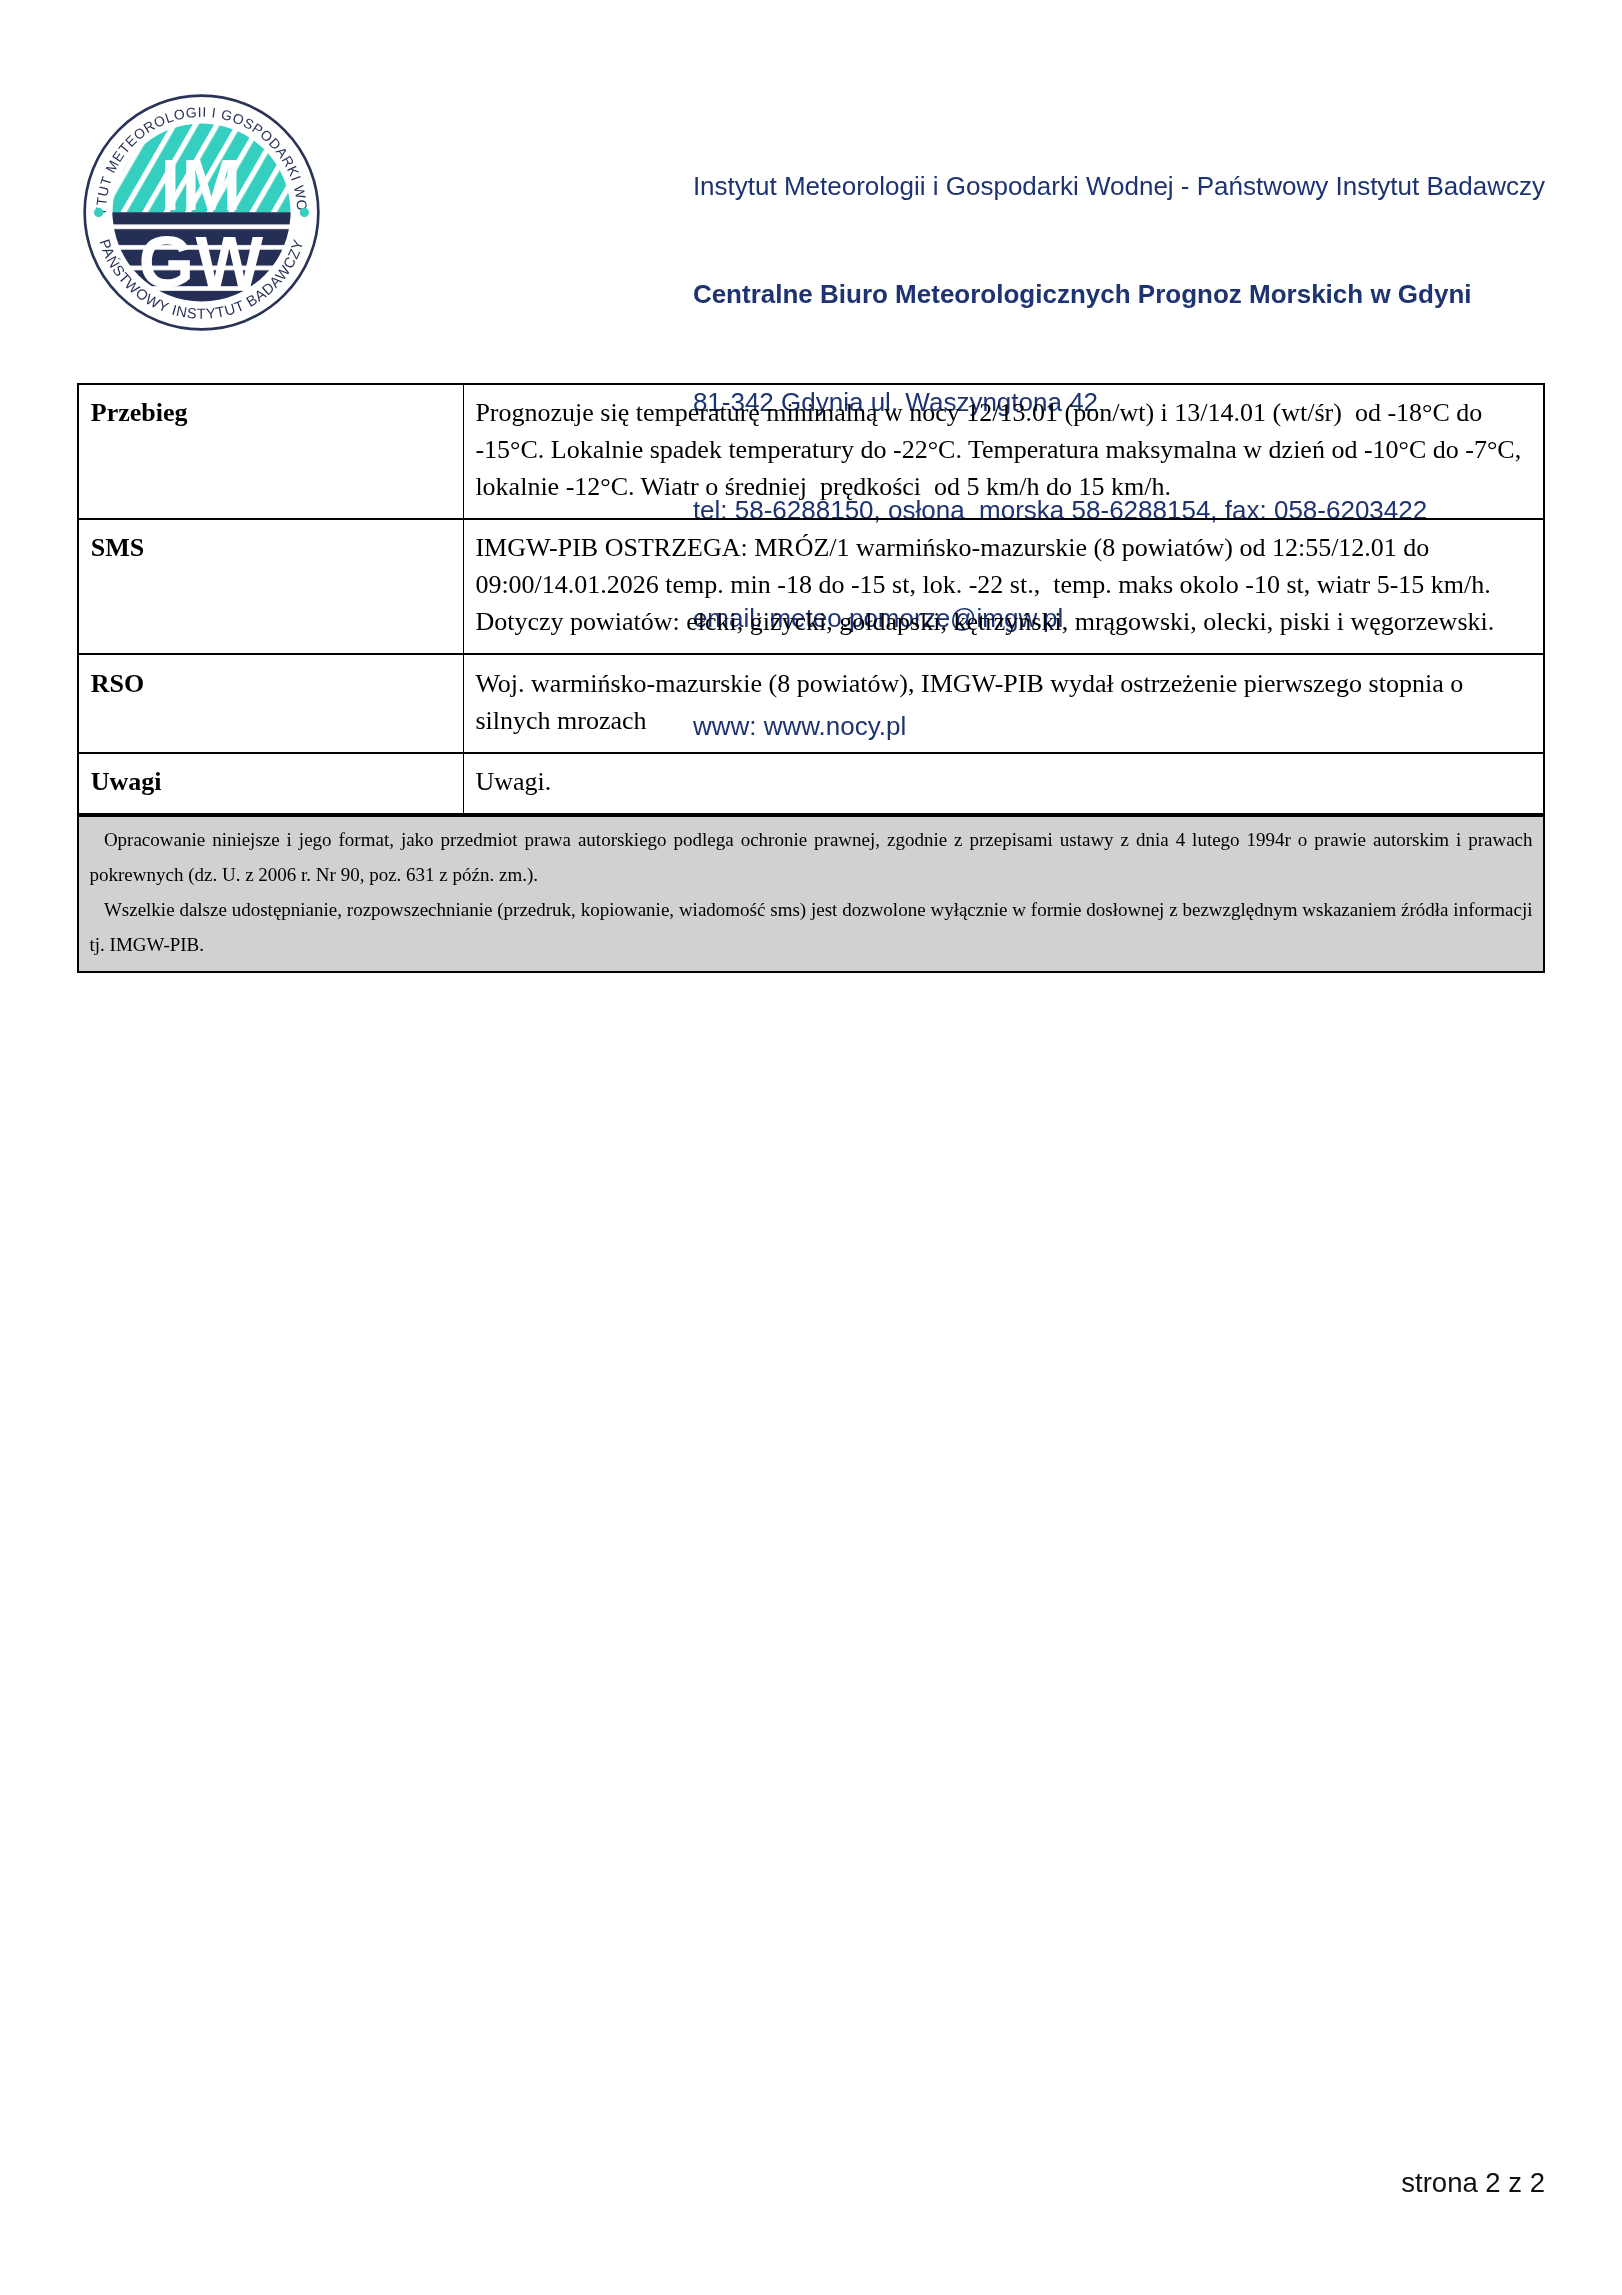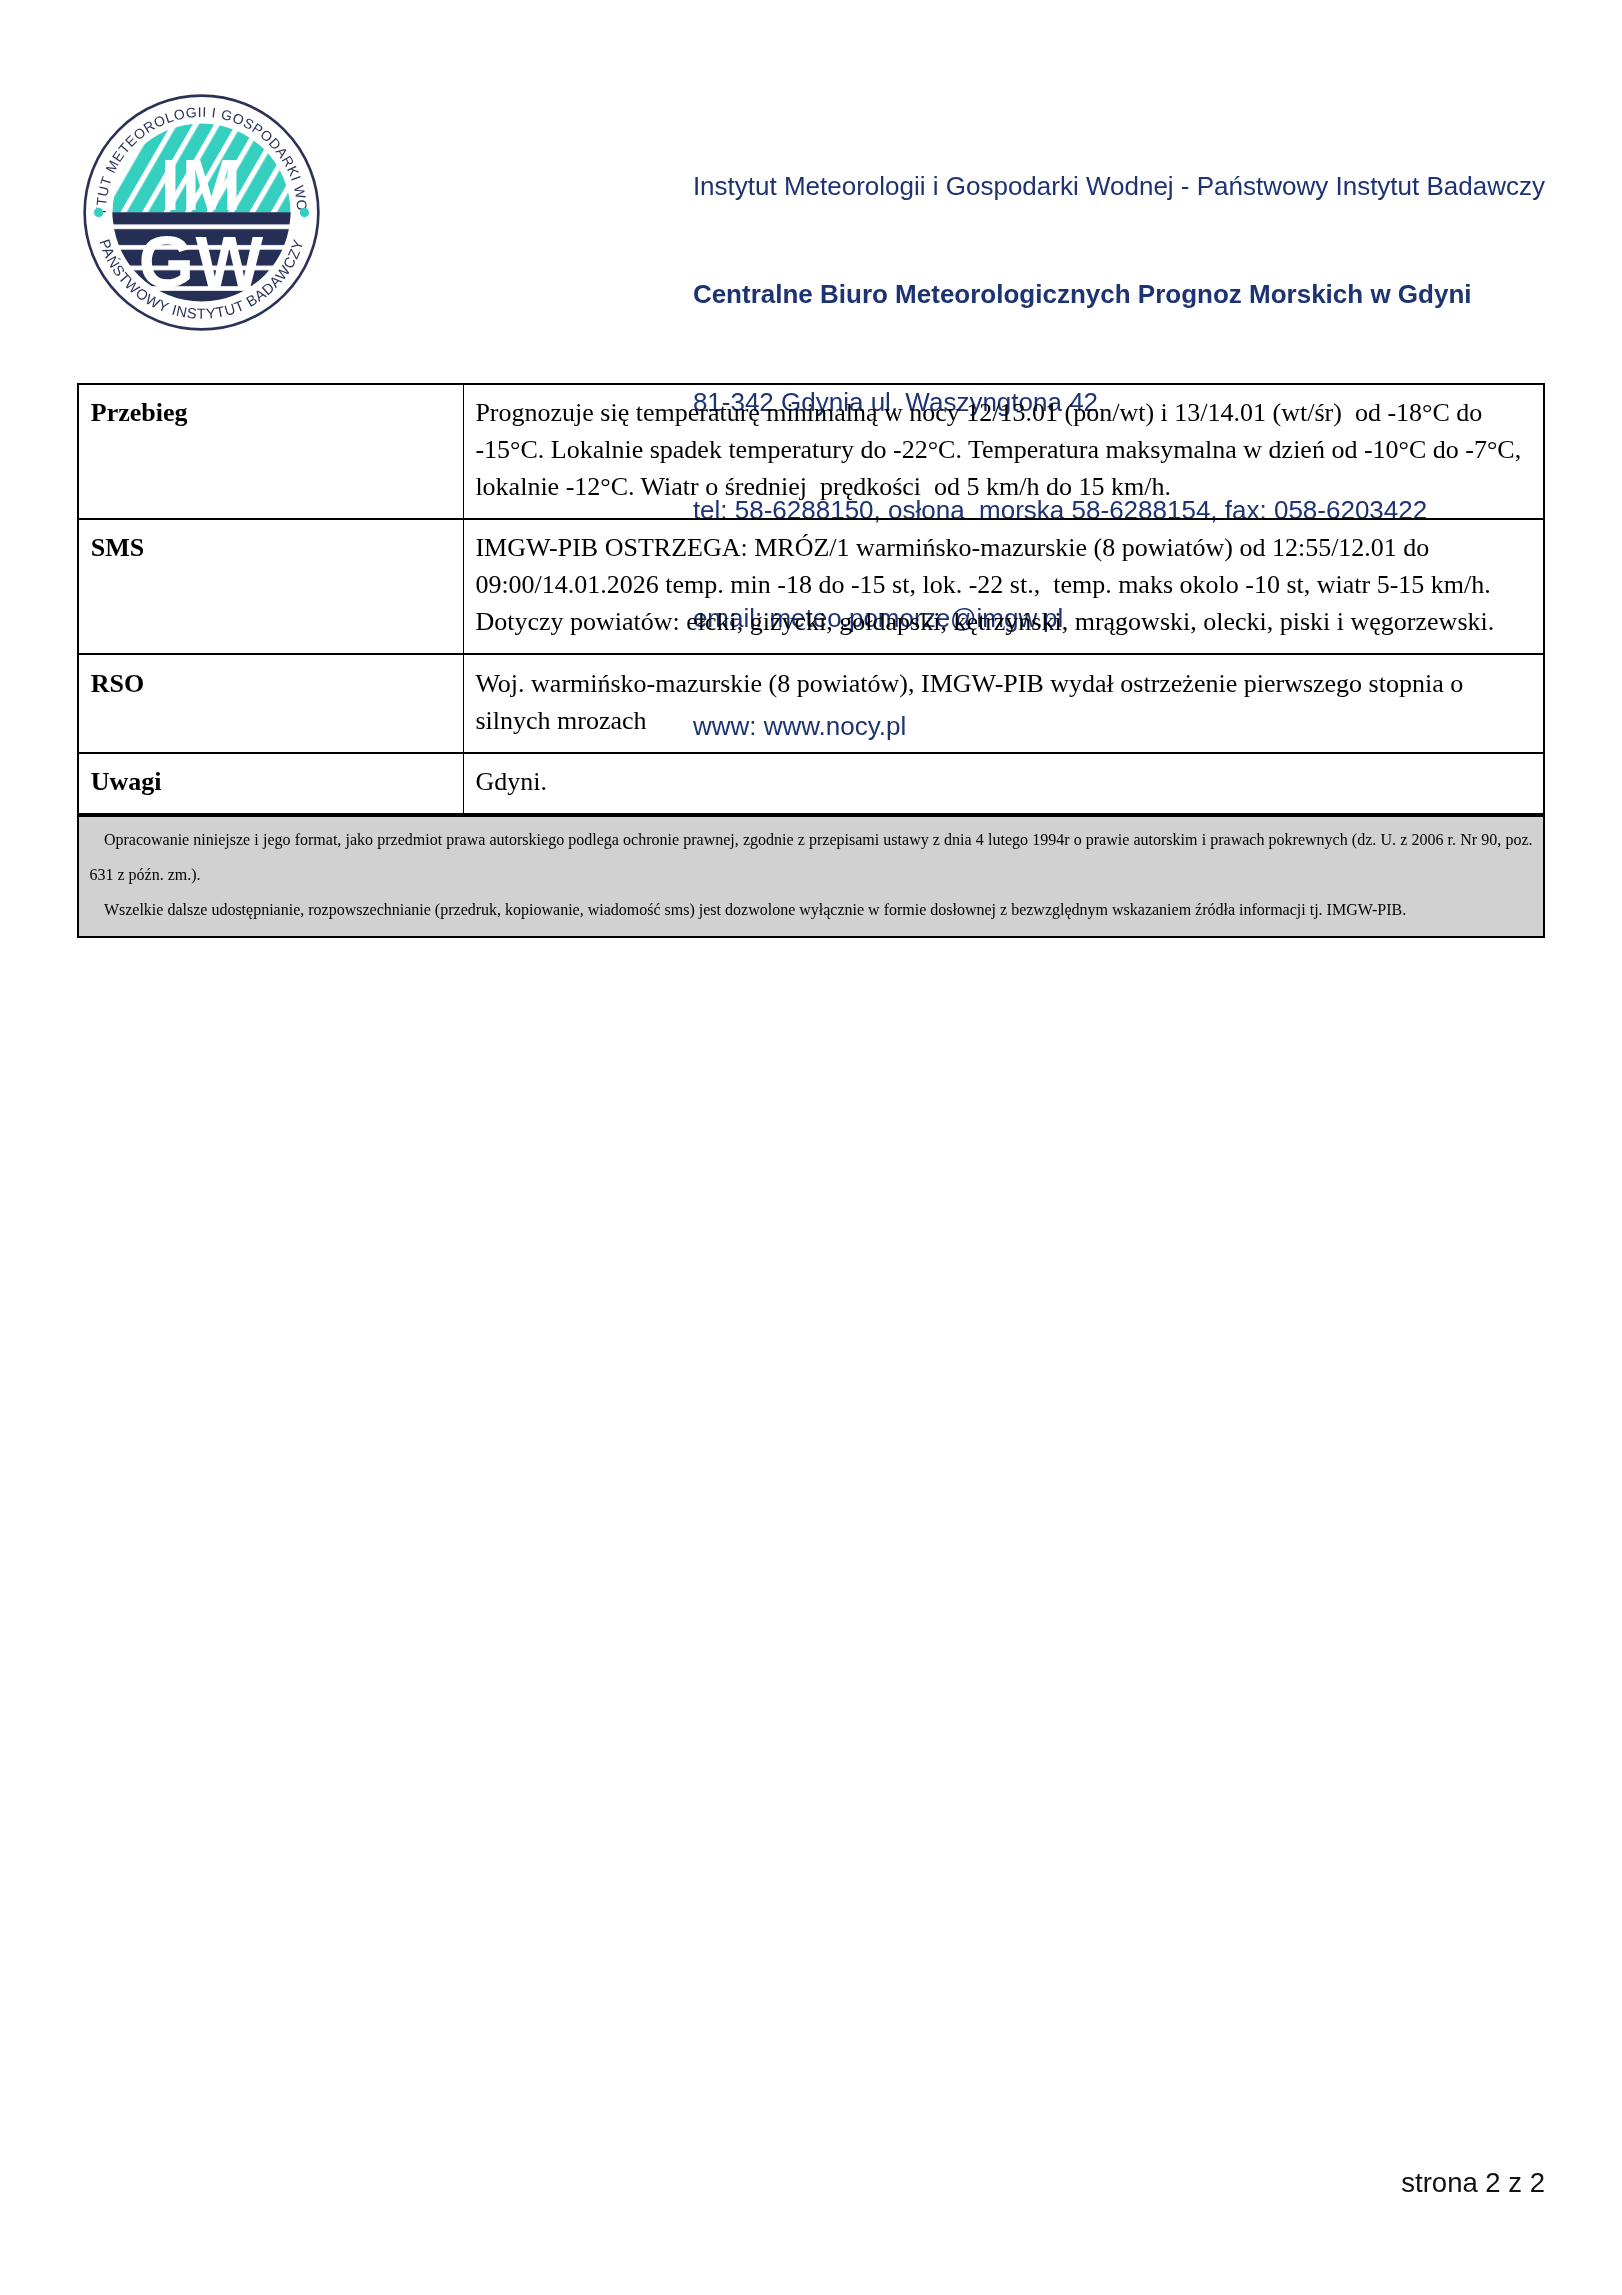--- a/index.html
+++ b/index.html
@@ -58,21 +58,21 @@
     border-right: 1.3px solid #000000;
     font-weight: bold;
     padding-left: 10.5px;
   }
   .content-cell { white-space: pre-wrap; }
 
   .copyright-box {
     border: 2px solid #000000;
     background: #d1d1d1;
     padding: 5.2px 10.5px 9.2px 10.5px;
-    font-size: 16px;
+    font-size: 19px;
     line-height: 35px;
   }
   .copyright-box p {
     margin: 0;
     text-indent: 14.4px;
     text-align: justify;
   }
 
   
   .page-number {
@@ -149,21 +149,21 @@
         <tr>
           <td class="label-cell">SMS</td>
           <td class="content-cell">IMGW-PIB OSTRZEGA: MRÓZ/1 warmińsko-mazurskie (8 powiatów) od 12:55/12.01 do 09:00/14.01.2026 temp. min -18 do -15 st, lok. -22 st.,  temp. maks okolo -10 st, wiatr 5-15 km/h. Dotyczy powiatów: ełcki, giżycki, gołdapski, kętrzyński, mrągowski, olecki, piski i węgorzewski.</td>
         </tr>
         <tr>
           <td class="label-cell">RSO</td>
           <td class="content-cell">Woj. warmińsko-mazurskie (8 powiatów), IMGW-PIB wydał ostrzeżenie pierwszego stopnia o silnych mrozach</td>
         </tr>
         <tr>
           <td class="label-cell">Uwagi</td>
-          <td class="content-cell">Gdyni.</td>
+          <td class="content-cell">Uwagi.</td>
         </tr>
       </tbody>
     </table>
 
     <div class="copyright-box">
       <p>Opracowanie niniejsze i jego format, jako przedmiot prawa autorskiego podlega ochronie prawnej, zgodnie z przepisami ustawy z dnia 4 lutego 1994r o prawie autorskim i prawach pokrewnych (dz. U. z 2006 r. Nr 90, poz. 631 z późn.  zm.).</p>
       <p>Wszelkie dalsze udostępnianie, rozpowszechnianie (przedruk, kopiowanie, wiadomość   sms) jest dozwolone wyłącznie w formie dosłownej z bezwzględnym wskazaniem źródła  informacji tj. IMGW-PIB.</p>
     </div>
   </div>
 

